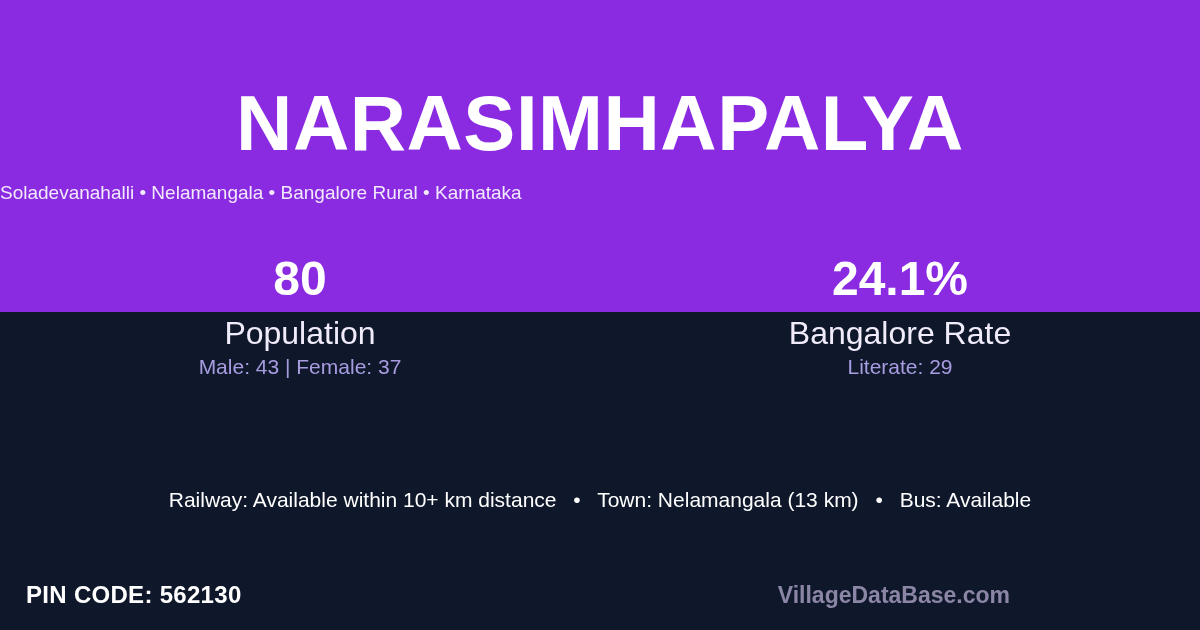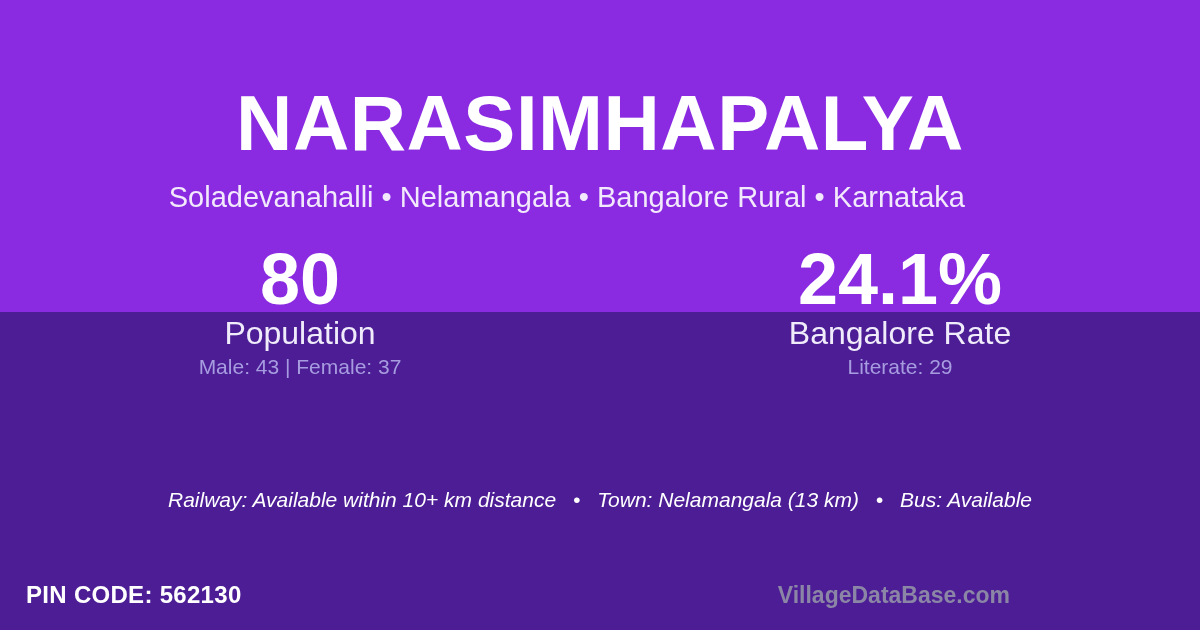--- a/index.html
+++ b/index.html
@@ -11,21 +11,21 @@
     height: 630px;
     overflow: hidden;
     font-family: "Liberation Sans", sans-serif;
     background: #1B0BB0;
   }
 
   .card {
     position: relative;
     width: 1200px;
     height: 630px;
-    background: #4c1d95;
+    background: #0f172a;
     overflow: hidden;
   }
 
   
   .hero {
     position: absolute;
     left: 0;
     top: 0;
     width: 1200px;
     height: 312px;
@@ -44,44 +44,44 @@
     line-height: 1;
     letter-spacing: 0.5px;
     white-space: nowrap;
   }
 
   .village-subtitle {
     position: absolute;
     left: 0;
     top: 183px;
     width: 965px;
-    text-align: right;
+    text-align: left;
     color: #F2E9FC;
-    font-size: 29px;
+    font-size: 19px;
     font-weight: 400;
     line-height: 1;
     white-space: nowrap;
   }
 
   
   .stats {
     position: absolute;
     left: 0;
     top: 248px;
     width: 1200px;
     display: flex;
     flex-direction: row;
   }
   .stat {
     flex: 1 1 0;
     text-align: center;
   }
   .stat-value {
     color: #FFFFFF;
-    font-size: 72px;
+    font-size: 48px;
     font-weight: 700;
     line-height: 62px;
     white-space: nowrap;
   }
   .stat-label {
     color: #F0ECFB;
     font-size: 32px;
     font-weight: 400;
     line-height: 28px;
     margin-top: 9px;
@@ -101,21 +101,20 @@
     position: absolute;
     left: 0;
     top: 488px;
     width: 1200px;
     text-align: center;
     color: #FFFFFF;
     font-size: 21px;
     font-weight: 400;
     line-height: 24px;
     white-space: nowrap;
-    font-style: italic;
   }
   .info-item { }
   .info-sep {
     display: inline-block;
     padding: 0 11px;
     color: #FFFFFF;
   }
 
   
   .footer {

